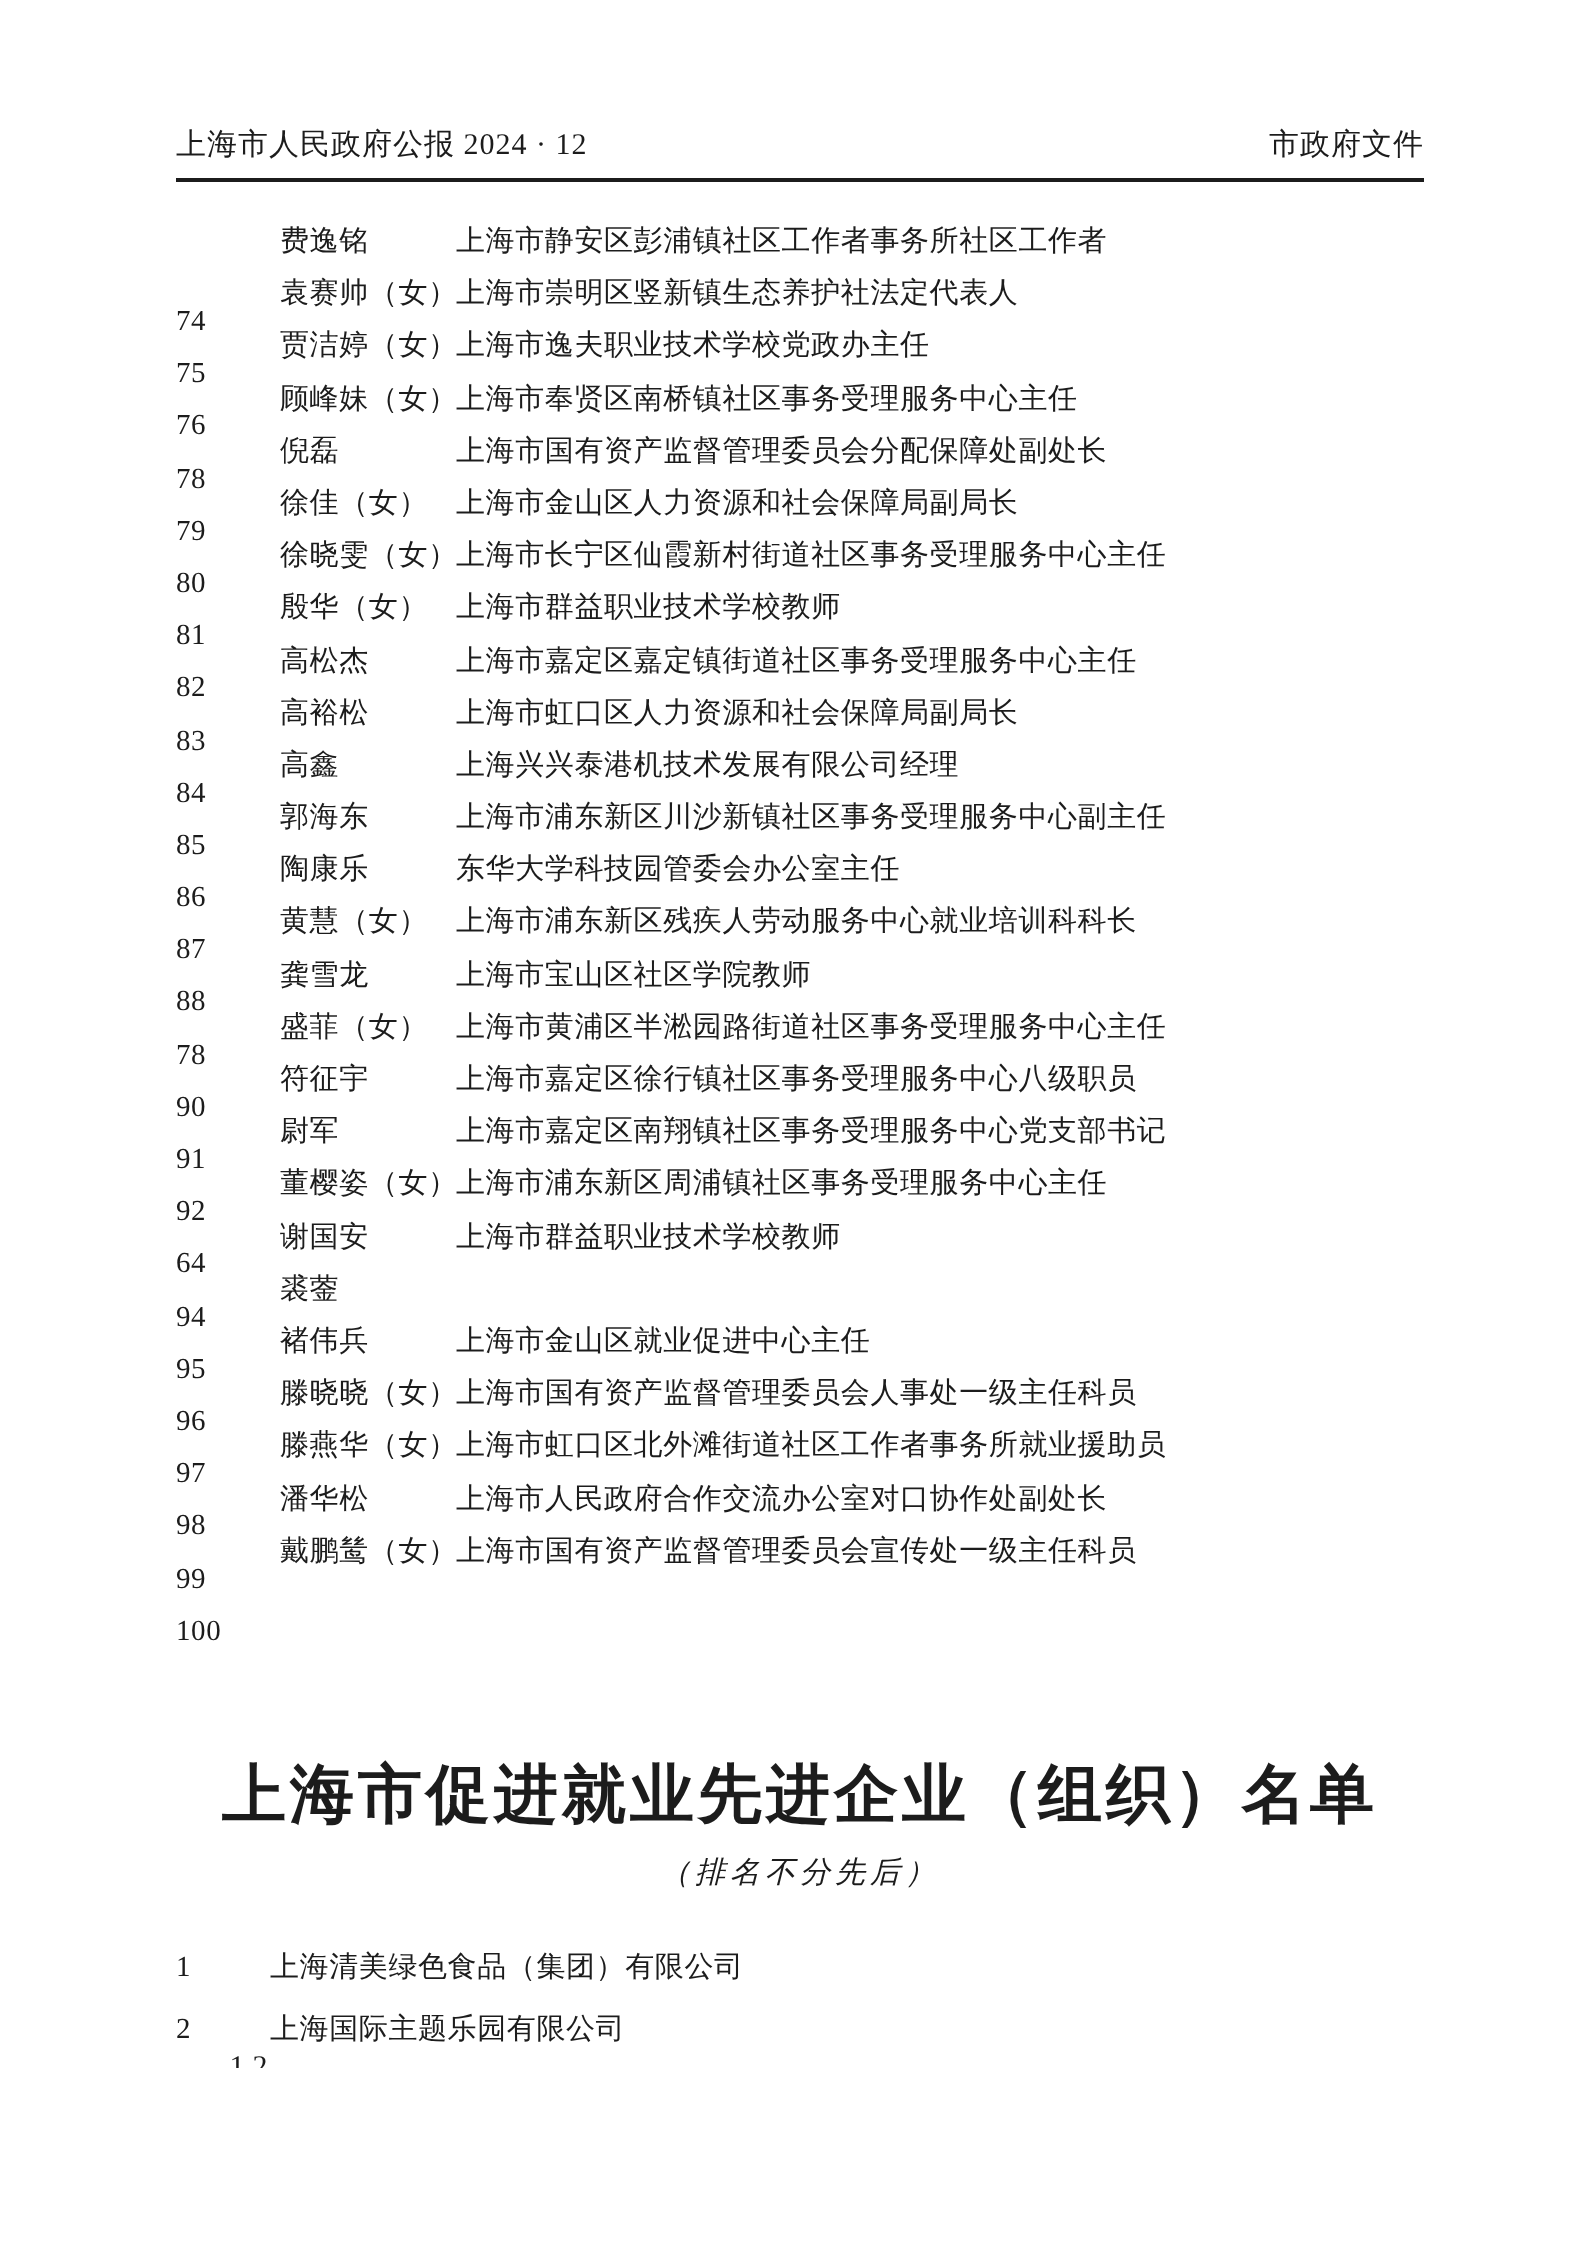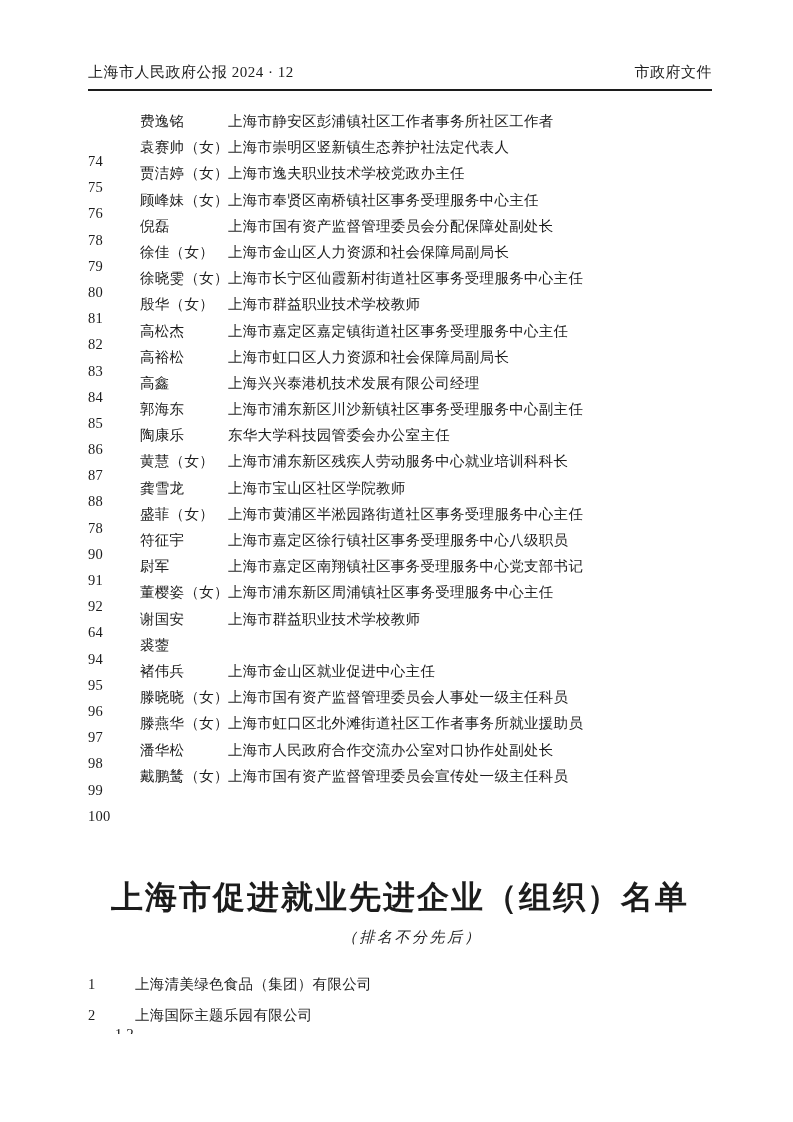--- a/index.html
+++ b/index.html
@@ -73,21 +73,21 @@
     top: 881px;
     text-align: center;
     font-size: 32px;
     line-height: 32px;
     font-weight: bold;
     letter-spacing: 2px;
     white-space: nowrap;
   }
   .section-subtitle {
     position: absolute;
-    left: 100px;
+    left: 88px;
     width: 624px;
     top: 928px;
     text-align: center;
     font-size: 15px;
     line-height: 18px;
     font-style: italic;
     letter-spacing: 2.5px;
     white-space: nowrap;
   }
   

